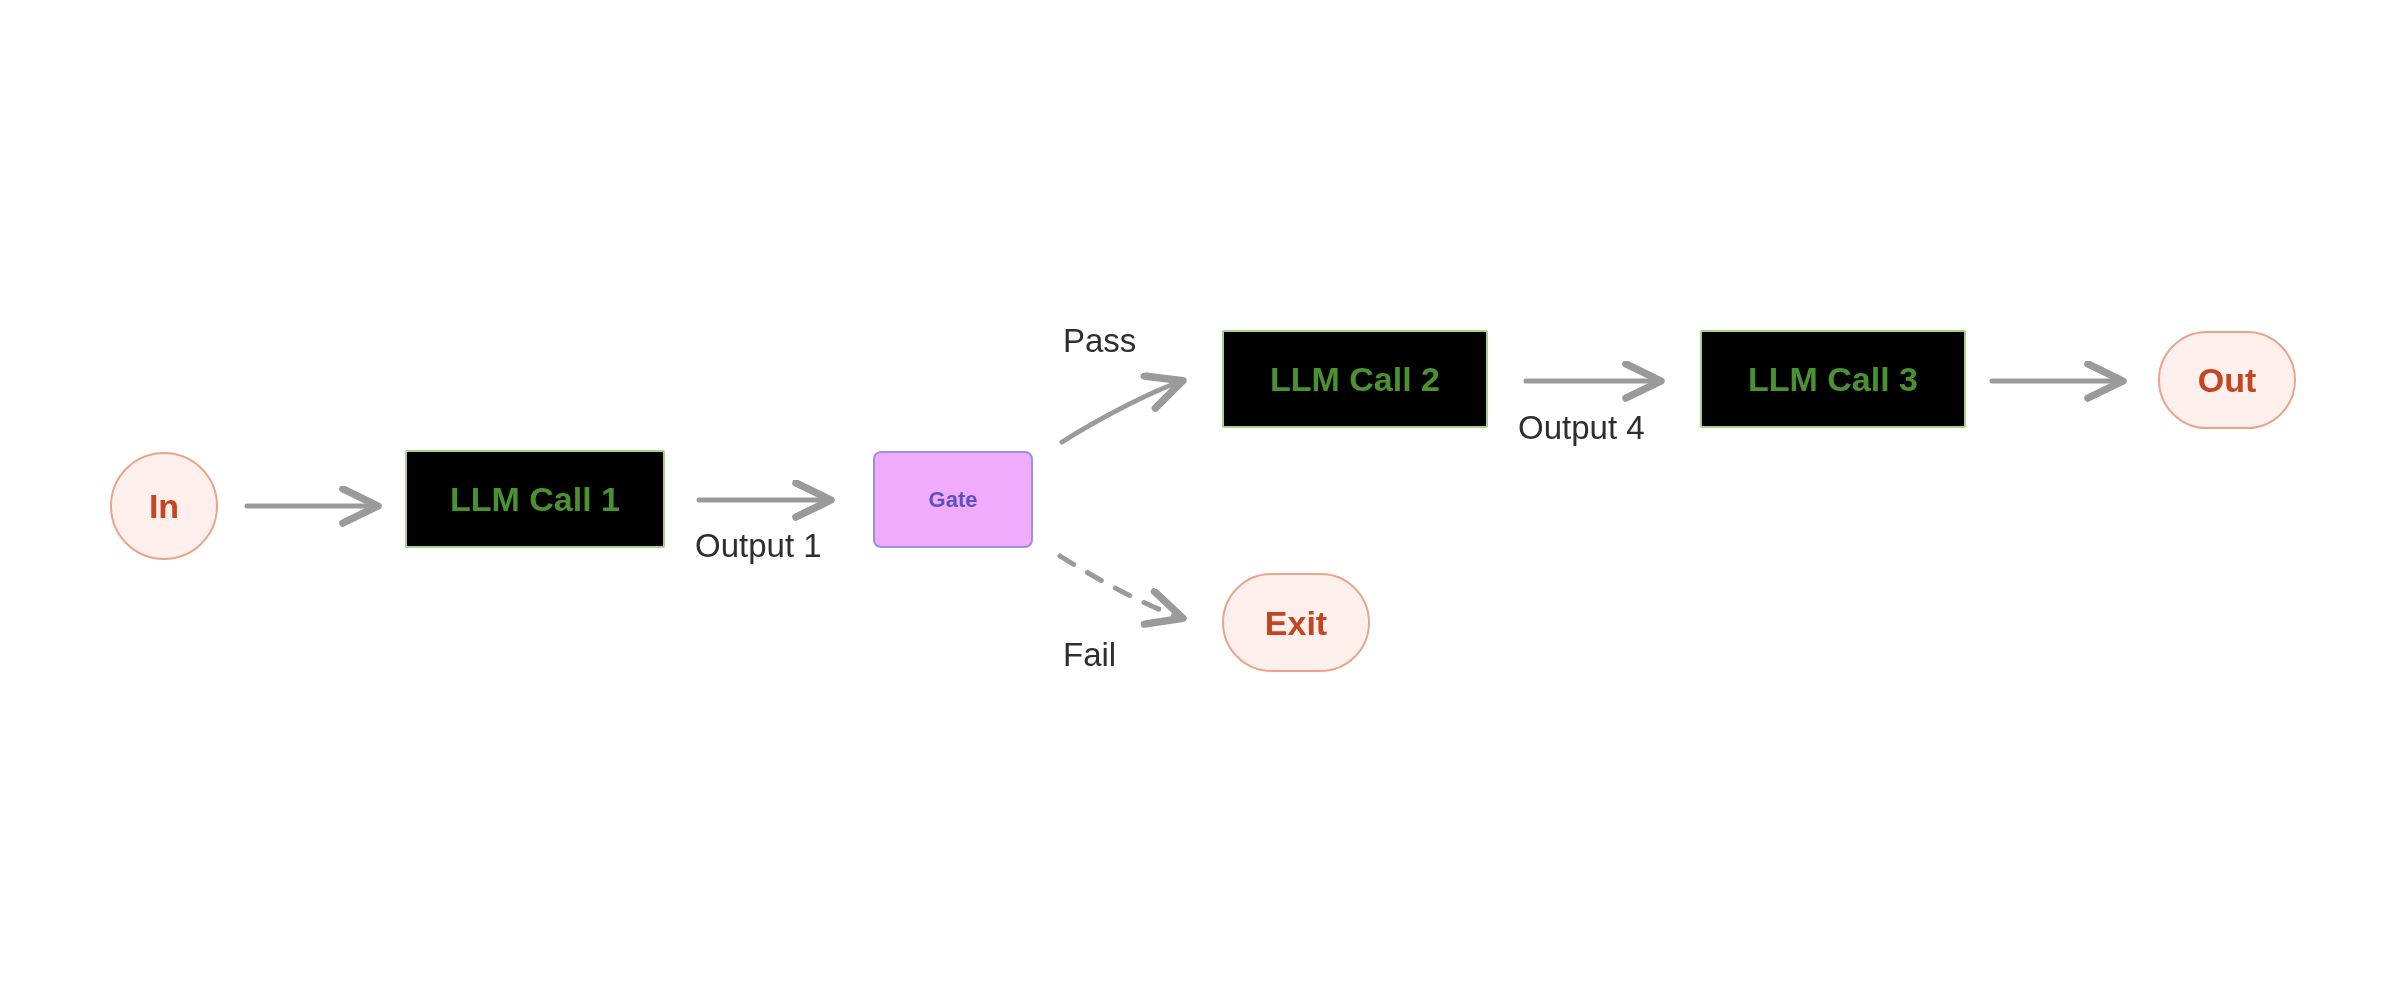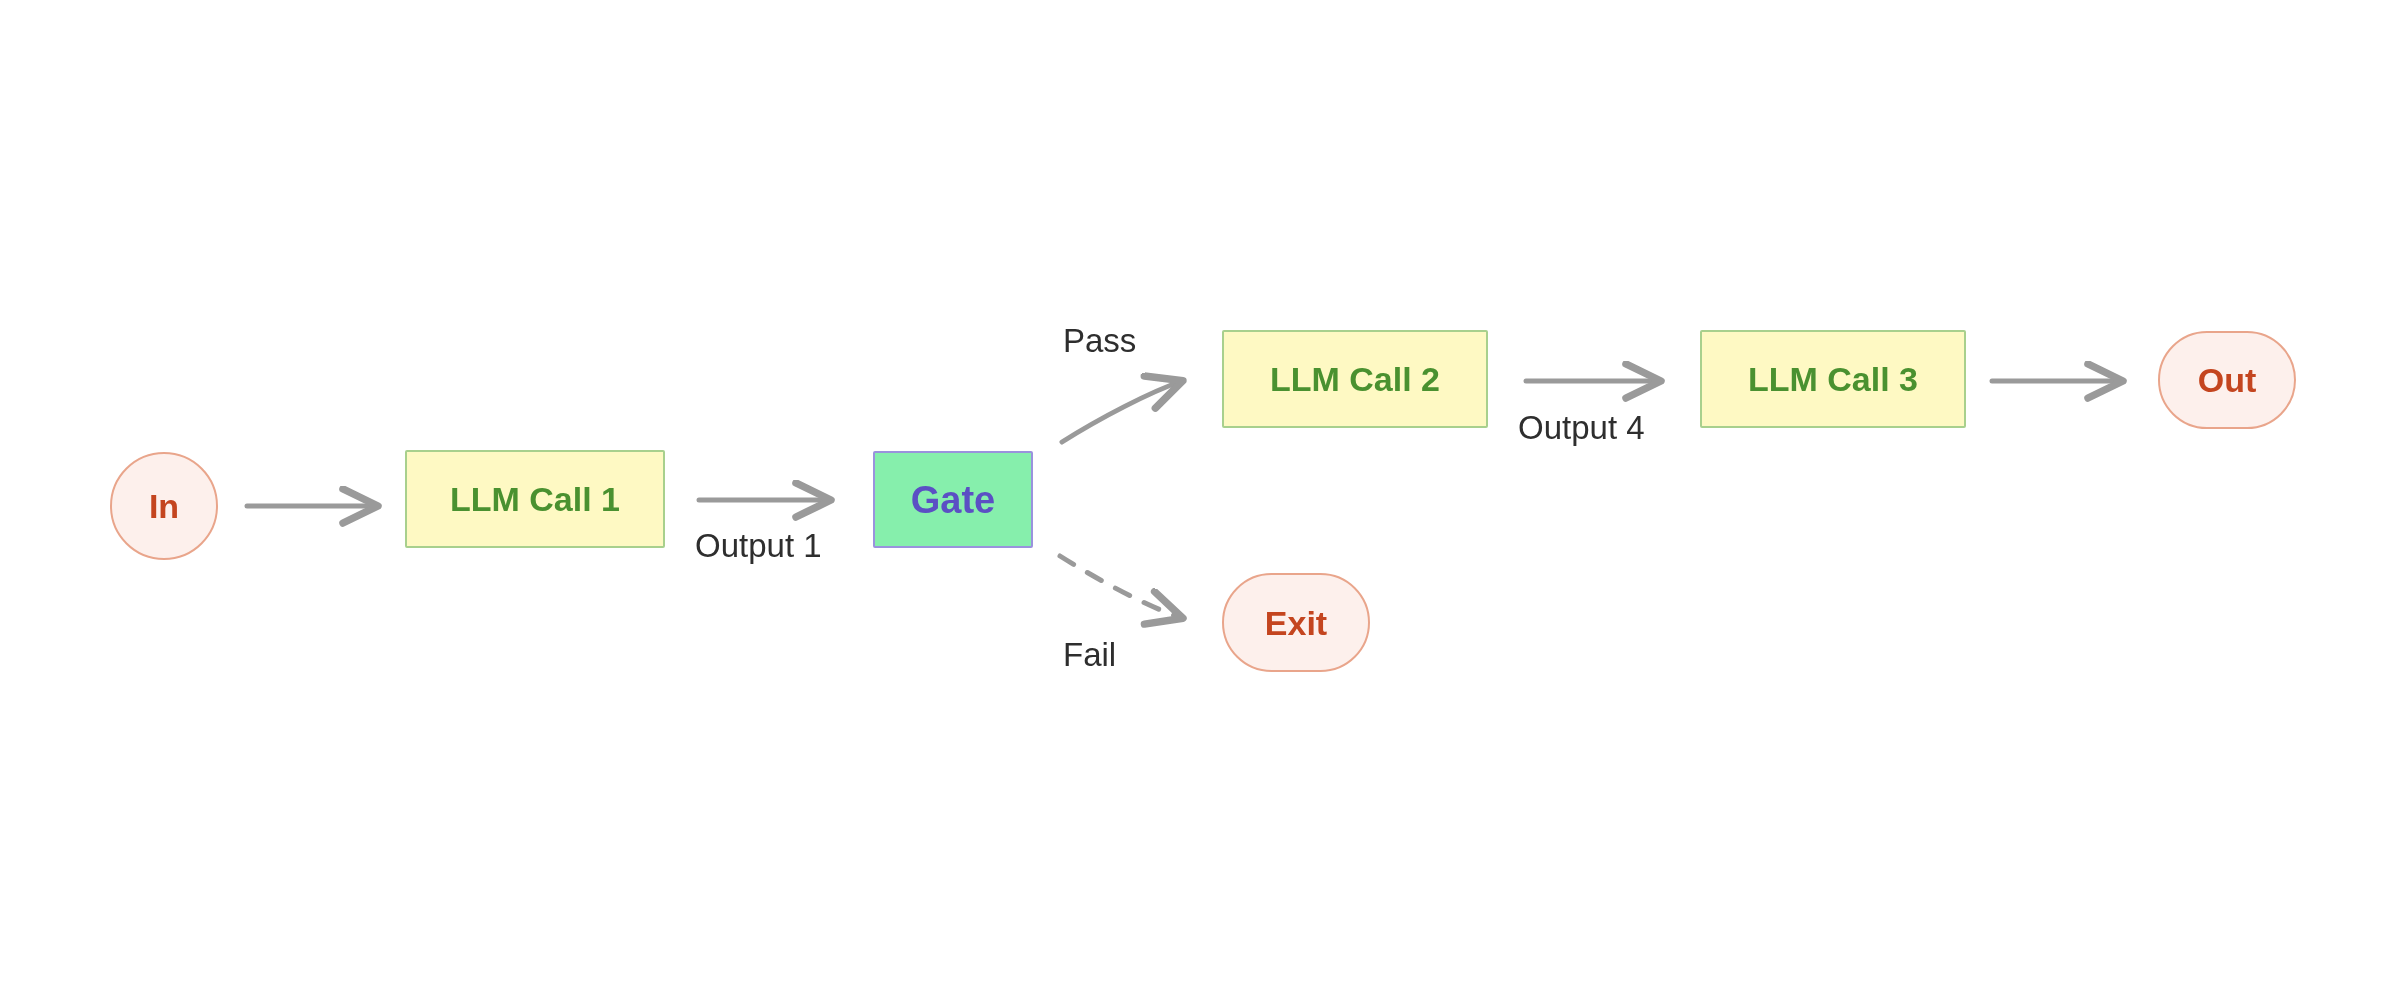--- a/index.html
+++ b/index.html
@@ -41,36 +41,36 @@
     border: 2px solid #e9a58b;
     color: #c4451f;
     font-weight: bold;
     font-size: 34px;
   }
   .node-circle { border-radius: 50%; text-align: center; }
   .node-pill   { border-radius: 50px; }
 
   
   .node-process {
-    background: #fef9c3;
+    background: #000000;
     border: 2px solid #a8d08d;
     color: #4a9130;
     font-weight: bold;
     font-size: 34px;
     border-radius: 2px;
   }
 
   
   .node-decision {
-    background: #86efac;
+    background: #f0abfc;
     border: 2px solid #9a92dd;
     color: #5b4fc4;
     font-weight: bold;
-    font-size: 38px;
-    border-radius: 2px;
+    font-size: 22px;
+    border-radius: 8px;
   }
 
   .edge-label {
     position: absolute;
     color: #2e2e2e;
     font-size: 33px;
     line-height: 1;
     white-space: nowrap;
     font-weight: normal;
   }

